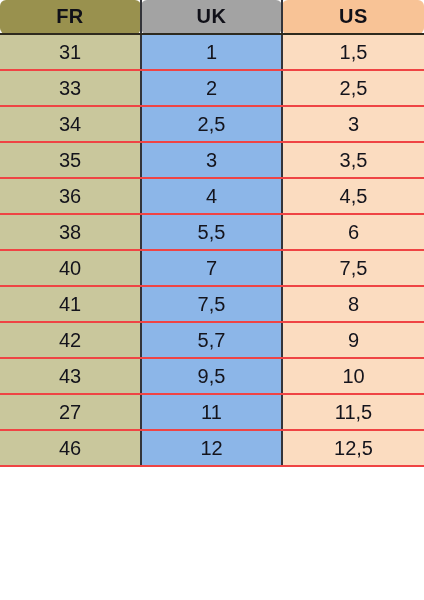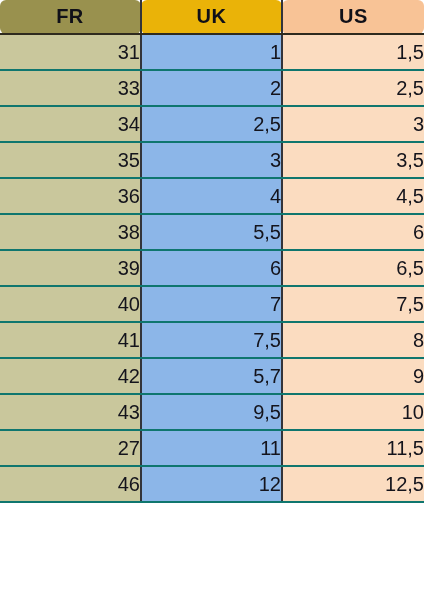--- a/index.html
+++ b/index.html
@@ -31,33 +31,33 @@
     text-align: center;
     vertical-align: middle;
     font-size: 20px;
     font-weight: bold;
     color: #101018;
     letter-spacing: 0.5px;
     border-bottom: 2px solid #2e2a1e;
     border-radius: 6px;
   }
   th.hdr-fr { background: #99914e; }
-  th.hdr-uk { background: #eab308; }
+  th.hdr-uk { background: #a3a3a3; }
   th.hdr-us { background: #f8c396; margin-top: 36px; }
 
   
   #size-table tbody td {
     height: 34px;
     padding: 0;
-    text-align: right;
+    text-align: center;
     vertical-align: middle;
     font-size: 20px;
     font-weight: normal;
     color: #14141c;
-    border-bottom: 2px solid #0f766e;
+    border-bottom: 2px solid #ef4444;
   }
   td.cell-fr { background: #c9c79c; }
   td.cell-uk { background: #8cb6e8; }
   td.cell-us { background: #fbdcc0; }
 
   
   th.hdr-uk, td.cell-uk {
     border-left: 2px solid #33343a;
     border-right: 2px solid #33343a;
   }
@@ -106,25 +106,20 @@
         <td class="cell-fr">36</td>
         <td class="cell-uk">4</td>
         <td class="cell-us">4,5</td>
       </tr>
       <tr>
         <td class="cell-fr">38</td>
         <td class="cell-uk">5,5</td>
         <td class="cell-us">6</td>
       </tr>
       <tr>
-        <td class="cell-fr">39</td>
-        <td class="cell-uk">6</td>
-        <td class="cell-us">6,5</td>
-      </tr>
-      <tr>
         <td class="cell-fr">40</td>
         <td class="cell-uk">7</td>
         <td class="cell-us">7,5</td>
       </tr>
       <tr>
         <td class="cell-fr">41</td>
         <td class="cell-uk">7,5</td>
         <td class="cell-us">8</td>
       </tr>
       <tr>

